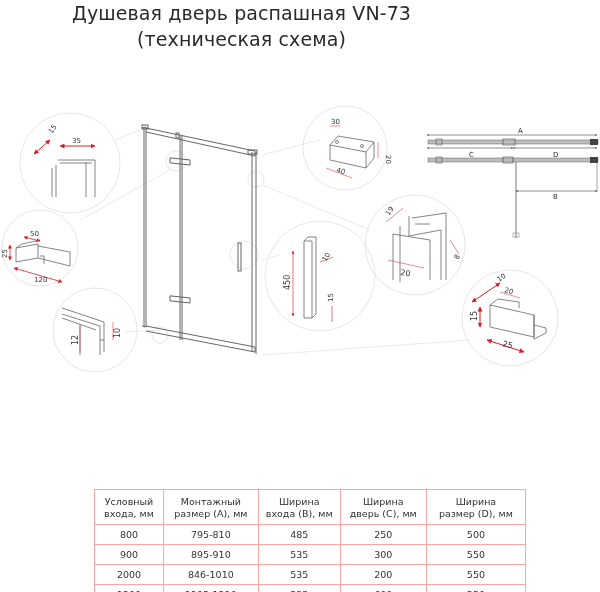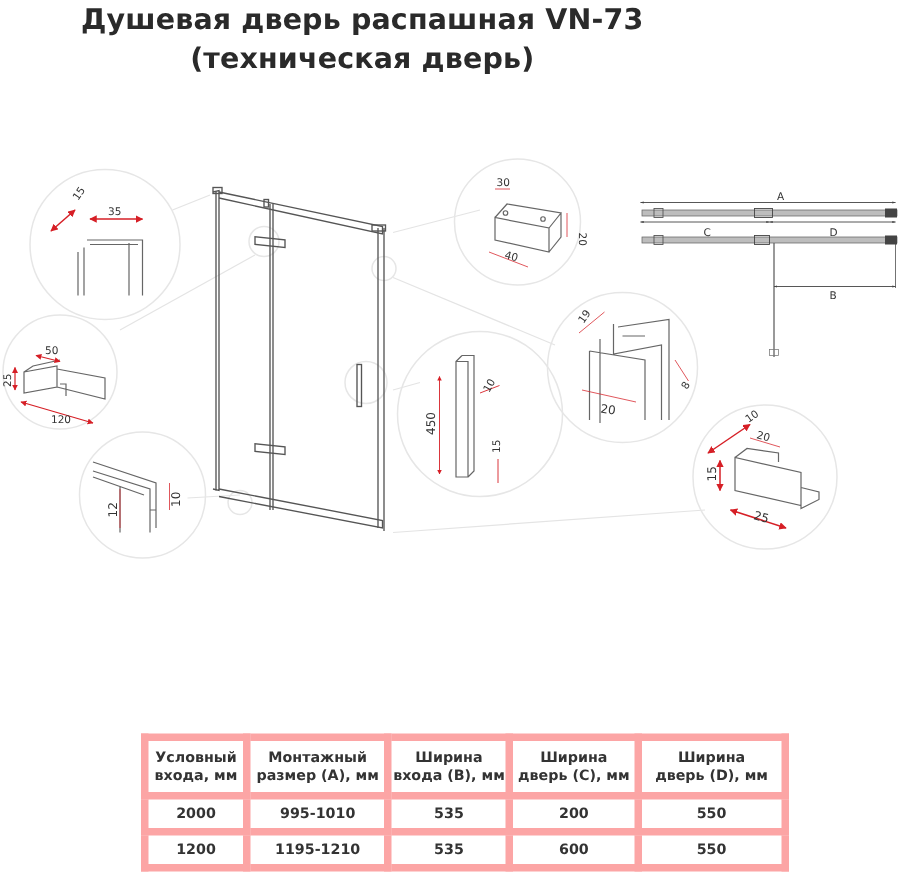--- a/index.html
+++ b/index.html
@@ -1,32 +1,32 @@
 <!DOCTYPE html>
 <html><head>
 <meta charset="utf-8">
 <style>
   html, body { margin:0; padding:0; background:#ffffff; }
   body { width:600px; height:592px; position:relative; overflow:hidden; font-family:"DejaVu Sans", sans-serif; color:#222; }
-  .title { position:absolute; left:0; width:483px; text-align:center; font-size:19px; font-weight:700; color:#2a2a2a; letter-spacing:0.1px; }
+  .title { position:absolute; left:0; width:483px; text-align:center; font-size:19px; font-weight:400; color:#2a2a2a; letter-spacing:0.1px; }
   .title.l1 { top:2px; }
   .title.l2 { top:28px; }
   svg.diagram { position:absolute; left:0; top:0; }
   .dim { font-family:"DejaVu Sans", sans-serif; font-size:7px; fill:#333; }
   .dimL { font-family:"DejaVu Sans", sans-serif; font-size:8px; fill:#333; }
   table.spec { position:absolute; left:94px; top:489px; width:432px; border-collapse:collapse; font-family:"DejaVu Sans", sans-serif; font-size:9.5px; color:#333; }
-  table.spec th, table.spec td { border:5px solid #fca5a5; text-align:center; font-weight:bold; padding:0; }
+  table.spec th, table.spec td { border:1px solid #fca5a5; text-align:center; font-weight:normal; padding:0; }
   table.spec th { height:32px; line-height:12px; padding-top:2px; }
   table.spec td { height:19px; }
 </style>
 </head>
 <body>
 
 <div class="title l1">Душевая дверь распашная VN-73</div>
-<div class="title l2">(техническая дверь)</div>
+<div class="title l2">(техническая схема)</div>
 
 <svg class="diagram" width="600" height="485" viewBox="0 0 600 485">
   <defs>
     <marker id="ar" viewBox="0 0 10 10" refX="9" refY="5" markerWidth="5" markerHeight="5" orient="auto-start-reverse">
       <path d="M0,0 L10,5 L0,10 z" fill="#d61f26"></path>
     </marker>
     <marker id="ab" viewBox="0 0 10 10" refX="9" refY="5" markerWidth="4" markerHeight="4" orient="auto-start-reverse">
       <path d="M0,2 L10,5 L0,8 z" fill="#444"></path>
     </marker>
   </defs>
@@ -179,27 +179,41 @@
   </g>
 </svg>
 
 <table class="spec">
   <thead>
     <tr>
       <th style="width:16%"><span>Условный</span><br><span>входа, мм</span></th>
       <th style="width:22%"><span>Монтажный</span><br><span>размер (A), мм</span></th>
       <th style="width:19%"><span>Ширина</span><br><span>входа (B), мм</span></th>
       <th style="width:20%"><span>Ширина</span><br><span>дверь (C), мм</span></th>
-      <th style="width:23%"><span>Ширина</span><br><span>дверь (D), мм</span></th>
+      <th style="width:23%"><span>Ширина</span><br><span>размер (D), мм</span></th>
     </tr>
   </thead>
   <tbody>
     <tr>
+      <td>800</td>
+      <td>795-810</td>
+      <td>485</td>
+      <td>250</td>
+      <td>500</td>
+    </tr>
+    <tr>
+      <td>900</td>
+      <td>895-910</td>
+      <td>535</td>
+      <td>300</td>
+      <td>550</td>
+    </tr>
+    <tr>
       <td>2000</td>
-      <td>995-1010</td>
+      <td>846-1010</td>
       <td>535</td>
       <td>200</td>
       <td>550</td>
     </tr>
     <tr>
       <td>1200</td>
       <td>1195-1210</td>
       <td>535</td>
       <td>600</td>
       <td>550</td>

